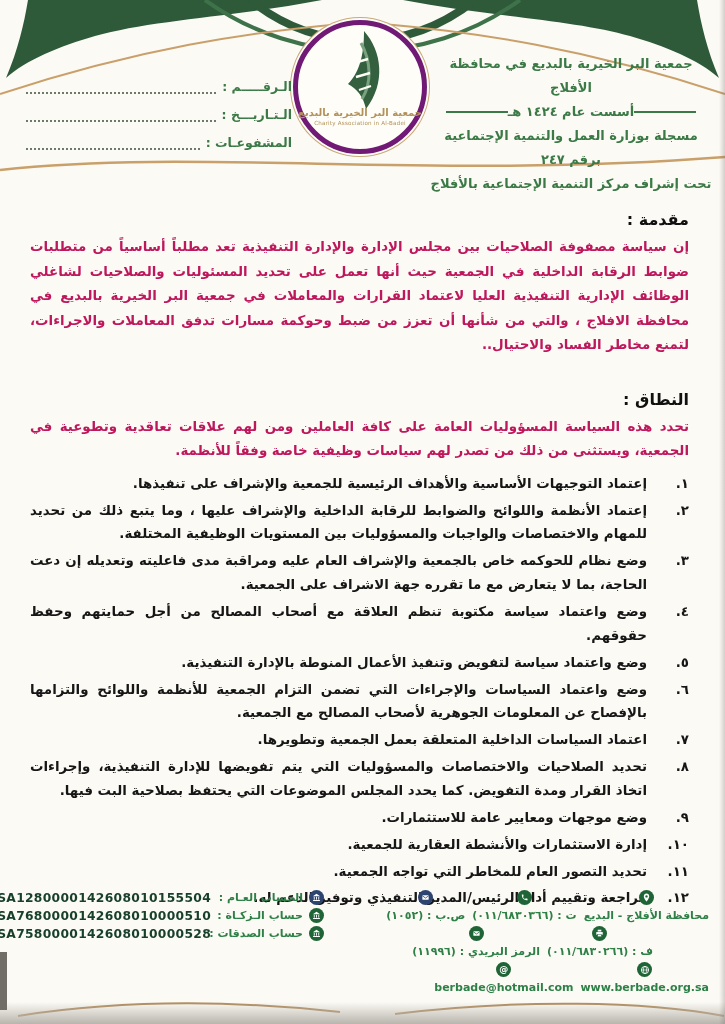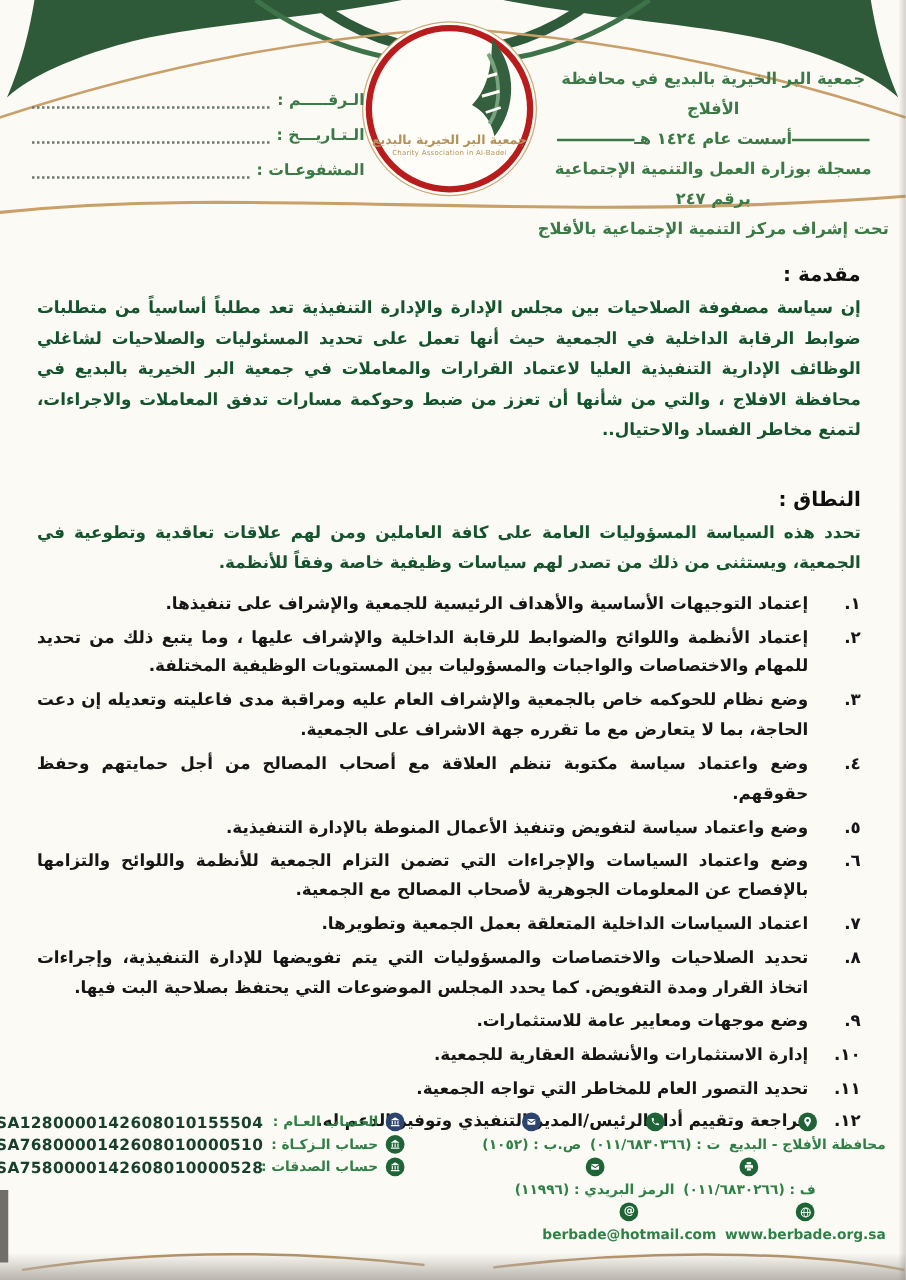--- a/index.html
+++ b/index.html
@@ -7,50 +7,50 @@
   .page {
     position:relative; width:725px; height:1024px; margin:0 auto;
     background:#fcfaf5; overflow:hidden;
     font-family:"DejaVu Sans", sans-serif; direction:rtl; color:#161616;
     box-shadow:0 0 8px rgba(0,0,0,.4);
   }
   
   .top-decor { position:absolute; top:0; left:0; width:725px; height:200px; }
   .logo-badge {
     position:absolute; top:20px; left:293px; width:134px; height:134px;
-    border-radius:50%; background:#fffdf8; border:5px solid #b91c1c;
+    border-radius:50%; background:#fffdf8; border:5px solid #701a75;
     box-shadow:0 0 0 2px #fffdf8, 0 0 0 3px #c9a977;
-    display:flex; flex-direction:column; justify-content:flex-start;
+    display:flex; flex-direction:column; align-items:center; justify-content:flex-start;
   }
   .logo-leaf { margin-top:4px; }
   .logo-callig {
     font-size:10px; font-weight:700; color:#b3925a; line-height:11px;
     text-align:center; margin-top:-8px; white-space:nowrap;
   }
   .logo-en {
     font-size:5.6px; color:#b3925a; text-align:center; margin-top:2px;
     direction:ltr; letter-spacing:.2px;
   }
   .org-info {
     position:absolute; top:52px; right:10px; width:288px;
     text-align:center; color:#3b7a46; font-weight:700;
     font-size:13px; line-height:24px;
   }
   .founded-row { display:flex; align-items:center; justify-content:center; }
   .founded-dash { flex:0 0 62px; border-top:2.5px solid #3b7a46; }
   .ref-fields { position:absolute; top:72px; left:26px; width:266px; }
-  .ref-row { display:flex; align-items:flex-start; gap:6px; height:28px; }
+  .ref-row { display:flex; align-items:center; gap:6px; height:28px; }
   .ref-label { font-size:12.5px; font-weight:700; color:#3b7a46; white-space:nowrap; }
   .ref-dots { flex:1; border-bottom:2px dotted #6b7a6b; height:15px; }
   
   .content { position:relative; padding:200px 36px 0 30px; }
   .sec-title { font-size:16px; font-weight:700; color:#101010; margin:10px 0 6px; }
   .para {
     font-size:13.4px; font-weight:700; line-height:1.83; text-align:justify;
-    color:#14532d; margin-bottom:8px;
+    color:#be185d; margin-bottom:8px;
   }
   .statement-title { font-size:14.5px; font-weight:700; margin:14px 0 10px; }
   .items { list-style:none; }
   .item { display:flex; gap:12px; margin-bottom:3px; }
   .item .num { flex:0 0 30px; text-align:right; font-weight:700; font-size:13.4px; line-height:1.78; }
   .item .txt { flex:1; font-weight:700; font-size:13.4px; line-height:1.78; text-align:justify; }
   
   .footer {
     position:absolute; bottom:26px; left:0; right:0; padding:0 16px;
     display:flex; justify-content:space-between; align-items:flex-start;

